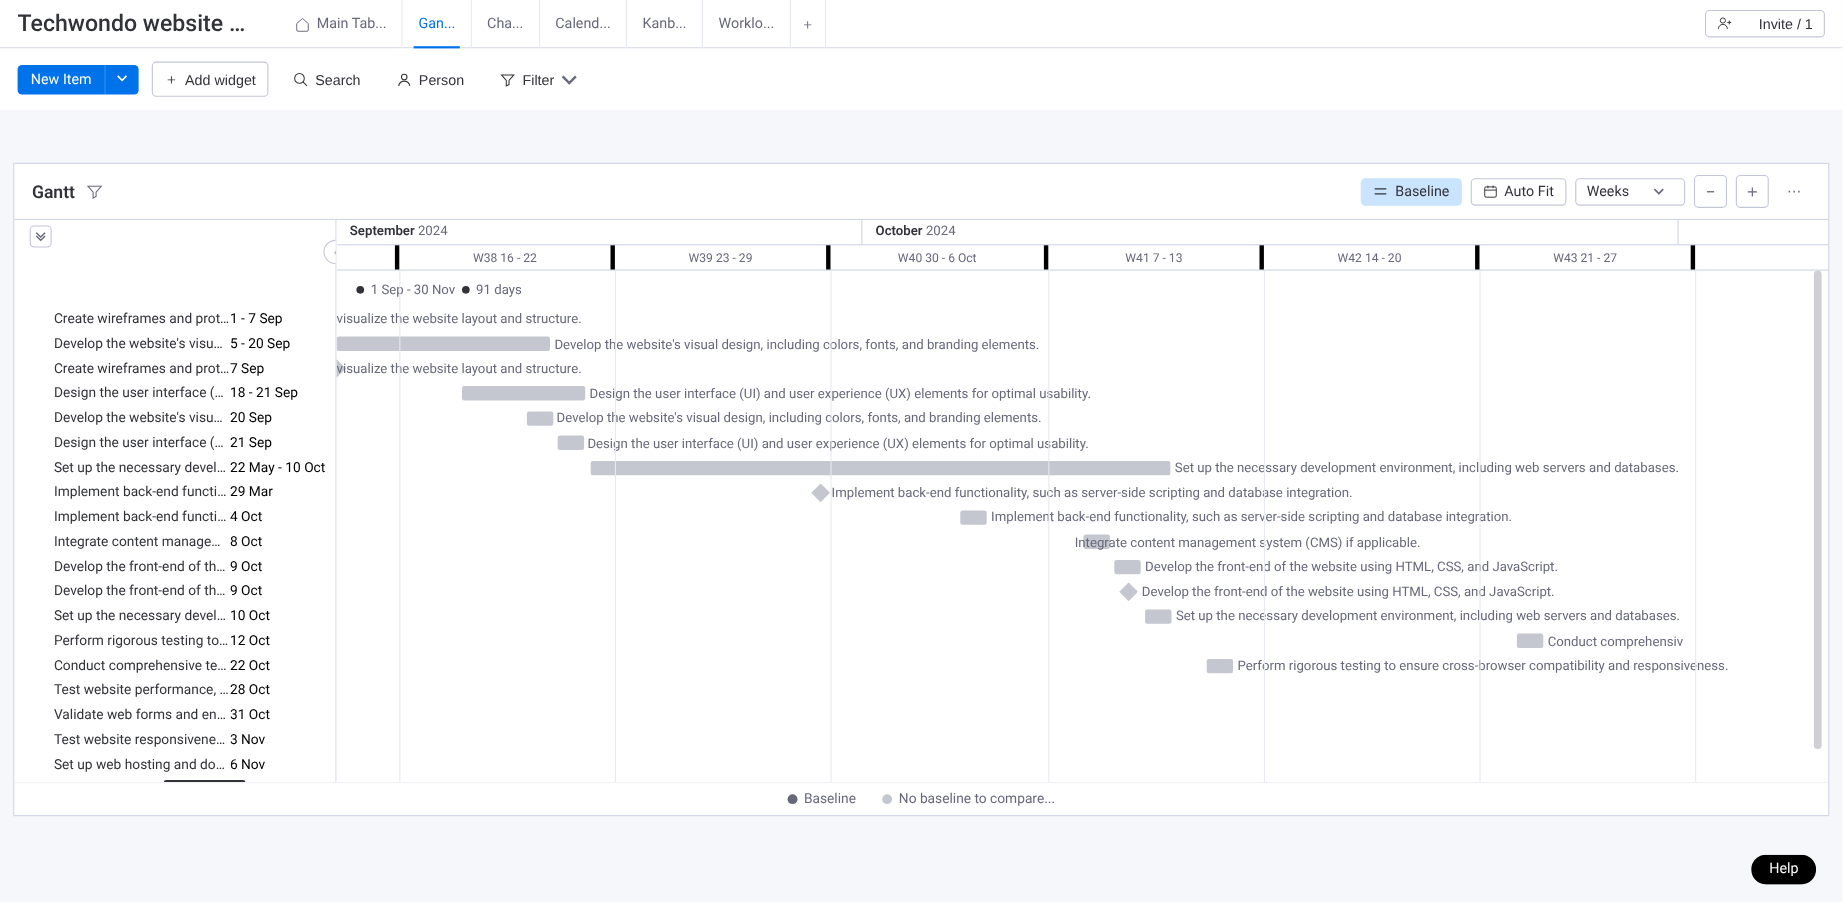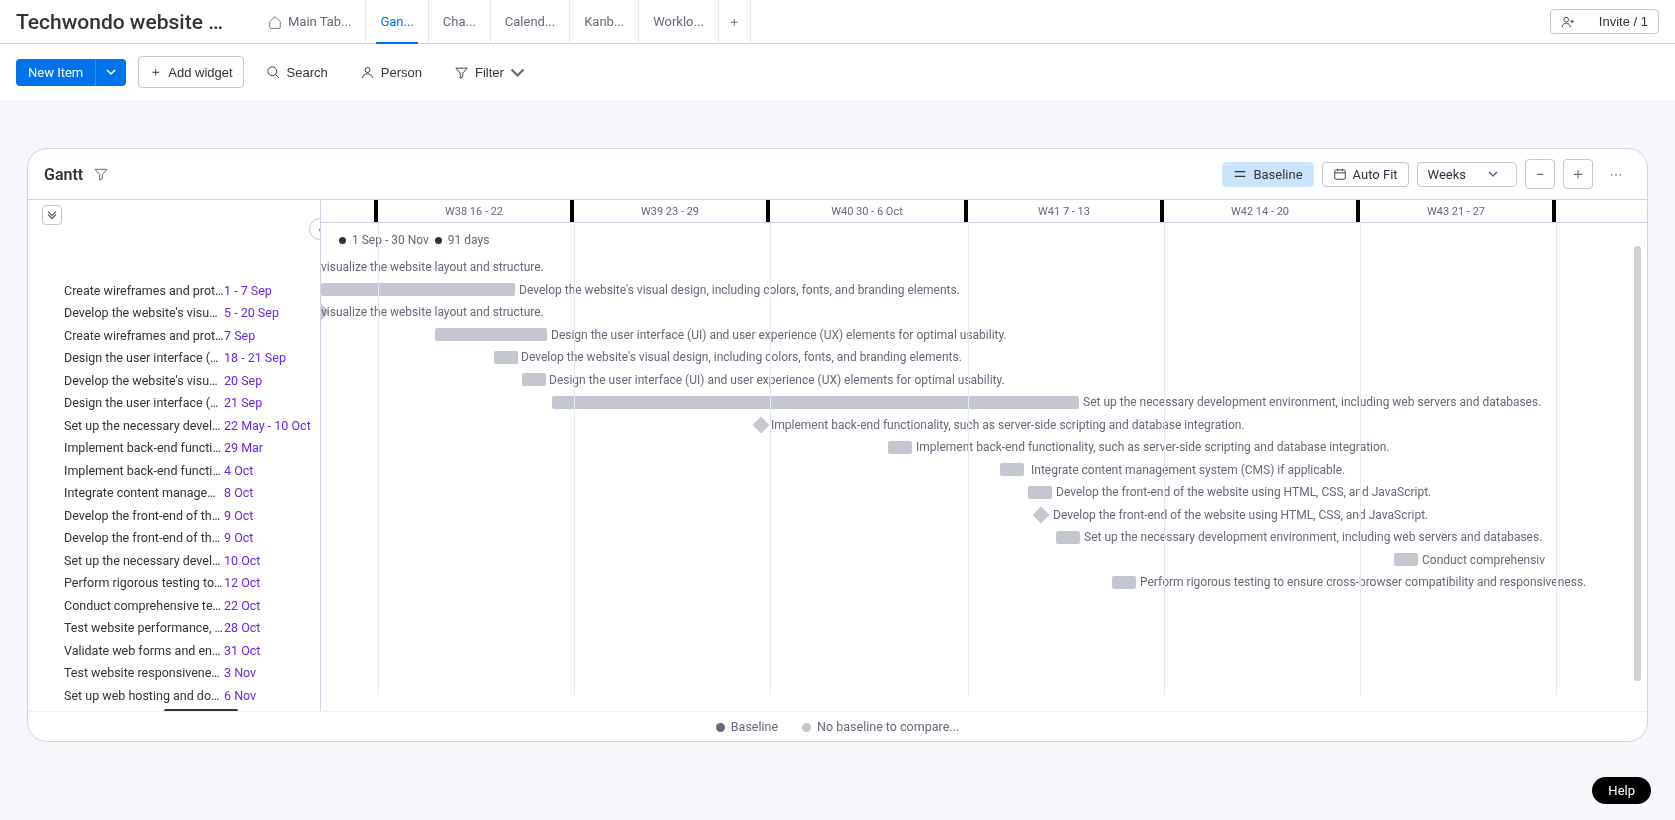--- a/index.html
+++ b/index.html
@@ -6,47 +6,47 @@
 body { font-family: -apple-system, BlinkMacSystemFont, "Segoe UI", Roboto, sans-serif; font-size: 13px; color: #323338; background: #f6f7fb; width: 1675px; height: 820px; overflow: hidden; }
 
 .app-header { background: #fff; border-bottom: 1px solid #d0d4e4; display: flex; align-items: center; padding: 0 16px; height: 44px; }
 .board-title { font-size: 21px; font-weight: 500; color: #323338; max-width: 210px; overflow: hidden; white-space: nowrap; text-overflow: ellipsis; margin-right: 28px; }
 .tabs { display: flex; gap: 0; align-items: center; flex: 1; }
 .tab { display: flex; align-items: center; gap: 6px; padding: 0 14px; height: 44px; font-size: 13px; color: #676879; border-right: 1px solid #e6e9ef; cursor: pointer; position: relative; }
 .tab.active { color: #0073ea; }
 .tab.active::after { content: ""; position: absolute; bottom: 0; left: 10px; right: 10px; height: 2px; background: #0073ea; }
 .tab-add { width: 32px; justify-content: center; color: #676879; }
 .header-right { margin-left: auto; }
-.invite-btn { display: flex; align-items: flex-end; gap: 24px; border: 1px solid #c3c6d4; border-radius: 4px; padding: 4px 10px; font-size: 13px; color: #323338; background: #fff; cursor: pointer; }
+.invite-btn { display: flex; align-items: flex-start; gap: 24px; border: 1px solid #c3c6d4; border-radius: 4px; padding: 4px 10px; font-size: 13px; color: #323338; background: #fff; cursor: pointer; }
 
 .toolbar { background: #fff; display: flex; align-items: center; gap: 12px; padding: 12px 16px; }
 .new-item-btn { display: flex; align-items: center; background: #0073ea; border-radius: 4px; overflow: hidden; }
 .new-item-btn .main { color: #fff; padding: 6px 12px; font-size: 13px; cursor: pointer; }
 .new-item-btn .caret { color: #fff; padding: 6px 10px; border-left: 1px solid rgba(255,255,255,0.2); cursor: pointer; }
 .toolbar-btn { display: flex; align-items: center; gap: 6px; padding: 6px 10px; border-radius: 4px; font-size: 13px; color: #323338; cursor: pointer; background: #fff; border: none; }
 .toolbar-btn.outlined { border: 1px solid #c3c6d4; }
 .toolbar-btn svg { width: 15px; height: 15px; }
 
-.gantt-wrap { margin: 48px 27px 0; background: #fff; border: 1px solid #d0d4e4; border-radius: 20px; height: 594px; overflow: hidden; position: relative; display: flex; flex-direction: column; }
+.gantt-wrap { margin: 48px 12px 0; background: #fff; border: 1px solid #d0d4e4; border-radius: 0; height: 594px; overflow: hidden; position: relative; display: flex; flex-direction: column; }
 .gantt-header { display: flex; align-items: center; padding: 10px 16px; }
 .gantt-title { font-size: 16px; font-weight: 600; }
 .gantt-header-right { margin-left: auto; display: flex; align-items: center; gap: 8px; }
 .pill { display: flex; align-items: center; gap: 6px; border: 1px solid #c3c6d4; border-radius: 4px; padding: 4px 10px; font-size: 13px; cursor: pointer; }
 .pill.blue { background: #cbe4fd; border-color: #cbe4fd; color: #323338; }
 .square-btn { width: 30px; height: 30px; border: 1px solid #c3c6d4; border-radius: 4px; display: flex; align-items: center; justify-content: center; cursor: pointer; font-size: 16px; color: #676879; }
 .more-btn { width: 30px; height: 30px; display: flex; align-items: center; justify-content: center; cursor: pointer; color: #676879; }
 
 .gantt-body { flex: 1; display: flex; border-top: 1px solid #d0d4e4; overflow: hidden; position: relative; }
 .gantt-left { width: 293px; border-right: 1px solid #d0d4e4; position: relative; overflow: hidden; }
 .collapse-handle { width: 20px; height: 20px; border: 1px solid #c3c6d4; border-radius: 4px; background: #fff; display: flex; align-items: center; justify-content: center; position: absolute; top: 5px; left: 14px; cursor: pointer; }
 .chev-btn { position: absolute; top: 18px; right: -11px; width: 22px; height: 22px; background: #fff; border: 1px solid #c3c6d4; border-radius: 50%; display: flex; align-items: center; justify-content: center; cursor: pointer; z-index: 5; font-size: 11px; color: #676879; }
 .task-rows { position: absolute; top: 79px; left: 0; right: 0; }
 .task-row { display: flex; padding: 0 6px 0 36px; height: 22.5px; align-items: center; }
 .task-name { flex: 1; min-width: 0; overflow: hidden; white-space: nowrap; text-overflow: ellipsis; font-size: 12.5px; color: #323338; }
-.task-date { width: 90px; font-size: 12.5px; color: #6d28d9; white-space: nowrap; }
+.task-date { width: 90px; font-size: 12.5px; color: #000000; white-space: nowrap; }
 .task-row.current { position: relative; }
 .task-row.current::before { content: ""; position: absolute; left: 136px; top: 2px; height: 18px; width: 74px; background: #323338; border-radius: 2px; }
 
 .gantt-right { flex: 1; position: relative; overflow: hidden; background: #fff; }
 .month-header { height: 23px; display: flex; border-bottom: 1px solid #d0d4e4; }
 .month-cell { border-right: 1px solid #d0d4e4; font-size: 12px; padding: 3px 12px; color: #676879; }
 .month-cell b { color: #323338; font-weight: 600; }
 .week-header { height: 23px; display: flex; border-bottom: 1px solid #d0d4e4; }
 .week-cell { flex: none; border-right: 4px solid #000000; font-size: 11px; color: #676879; display: flex; align-items: center; justify-content: center; }
 .timeline { position: relative; flex: 1; }
@@ -263,20 +263,24 @@
             <div class="task-name">Set up web hosting and doma...</div>
             <div class="task-date">6 Nov</div>
           </div>
           <div class="task-row current">
             <div class="task-name">Upload the website files</div>
             <div class="task-date"></div>
           </div>
         </div>
     </div>
     <div class="gantt-right">
+      <div class="month-header" id="month-header">
+          <div class="month-cell" style="width: 478px;"><b>September</b> 2024</div>
+          <div class="month-cell" style="width: 742px;"><b>October</b> 2024</div>
+        </div>
       <div class="week-header" id="week-header">
           <div class="week-cell" style="width: 57px;"></div>
           <div class="week-cell" style="width: 196px;">W38 16 - 22</div>
           <div class="week-cell" style="width: 196px;">W39 23 - 29</div>
           <div class="week-cell" style="width: 198px;">W40 30 - 6 Oct</div>
           <div class="week-cell" style="width: 196px;">W41 7 - 13</div>
           <div class="week-cell" style="width: 196px;">W42 14 - 20</div>
           <div class="week-cell" style="width: 196px;">W43 21 - 27</div>
         </div>
       <div class="timeline" id="timeline" style="height:472px">
@@ -317,21 +321,21 @@
             <div class="bar-row">
               <div class="diamond" style="left: 434px; top: 5px;"></div>
               <div class="bar-label" style="left: 450px;">Implement back-end functionality, such as server-side scripting and database integration.</div>
             </div>
             <div class="bar-row">
               <div class="bar" style="left: 567px; width: 24px;"></div>
               <div class="bar-label" style="left: 595px;">Implement back-end functionality, such as server-side scripting and database integration.</div>
             </div>
             <div class="bar-row">
               <div class="bar" style="left: 679px; width: 24px;"></div>
-              <div class="bar-label" style="left: 710px;">Integrate content management system (CMS) if applicable.</div>
+              <div class="bar-label" style="left: 671px;">Integrate content management system (CMS) if applicable.</div>
             </div>
             <div class="bar-row">
               <div class="bar" style="left: 707px; width: 24px;"></div>
               <div class="bar-label" style="left: 735px;">Develop the front-end of the website using HTML, CSS, and JavaScript.</div>
             </div>
             <div class="bar-row">
               <div class="diamond" style="left: 714px; top: 5px;"></div>
               <div class="bar-label" style="left: 732px;">Develop the front-end of the website using HTML, CSS, and JavaScript.</div>
             </div>
             <div class="bar-row">

